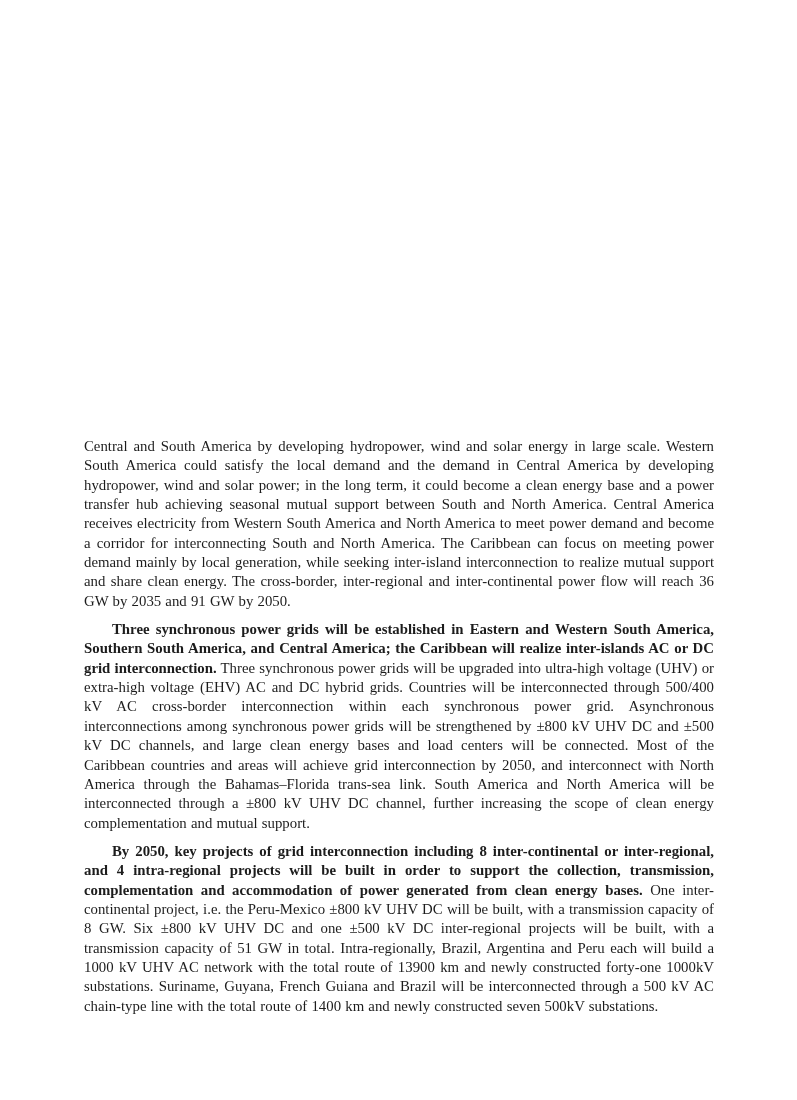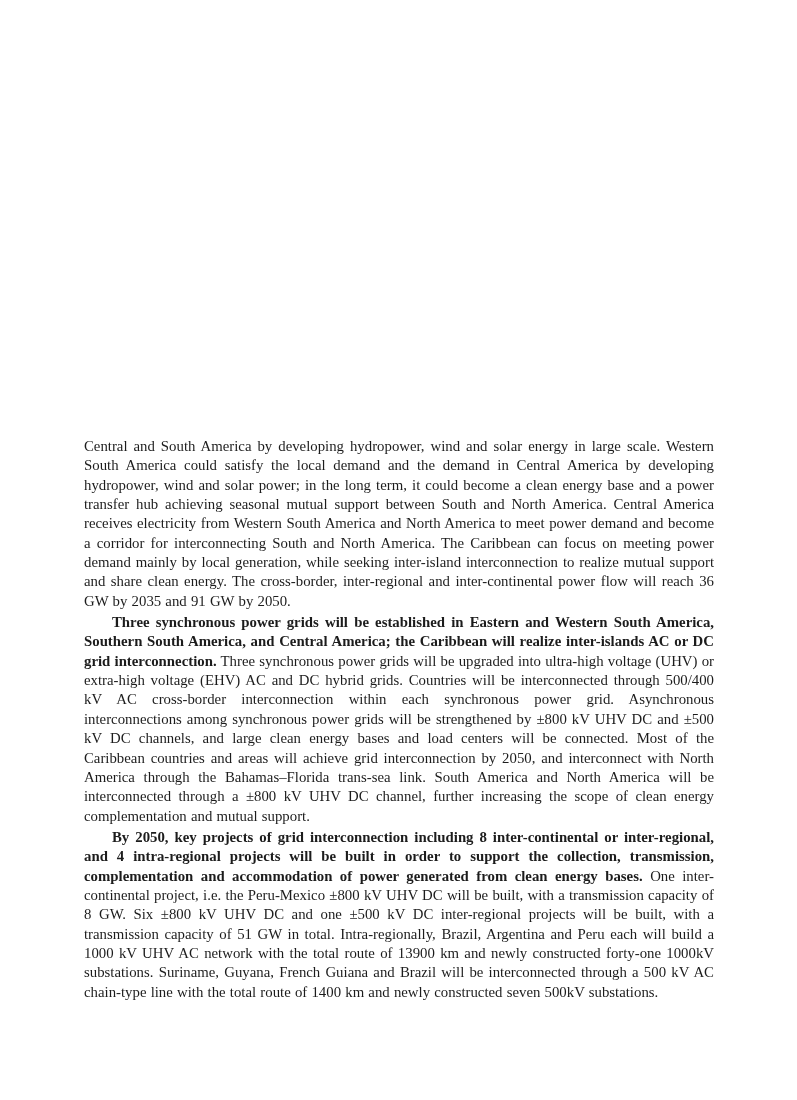--- a/index.html
+++ b/index.html
@@ -28,21 +28,21 @@
     width: 630px;
   }
   p.para {
     margin: 0;
     text-align: justify;
     font-size: 14.8px;
     line-height: 19.35px;
     word-spacing: 0.5px;
   }
   p.para + p.para {
-    margin-top: 2px;
+    margin-top: 9px;
   }
   p.para.indent {
     text-indent: 28px;
   }
   .bold-lead {
     font-weight: bold;
   }
 </style>
 </head>
 <body>

